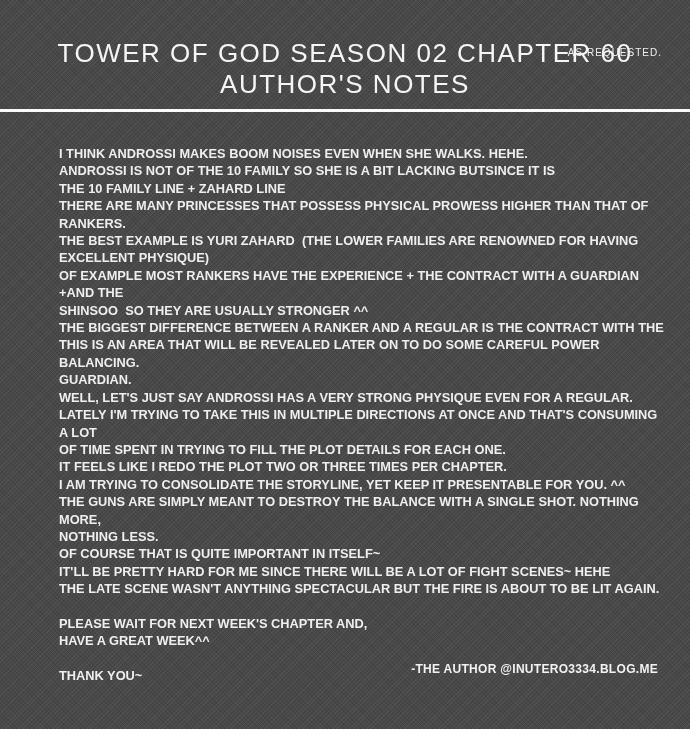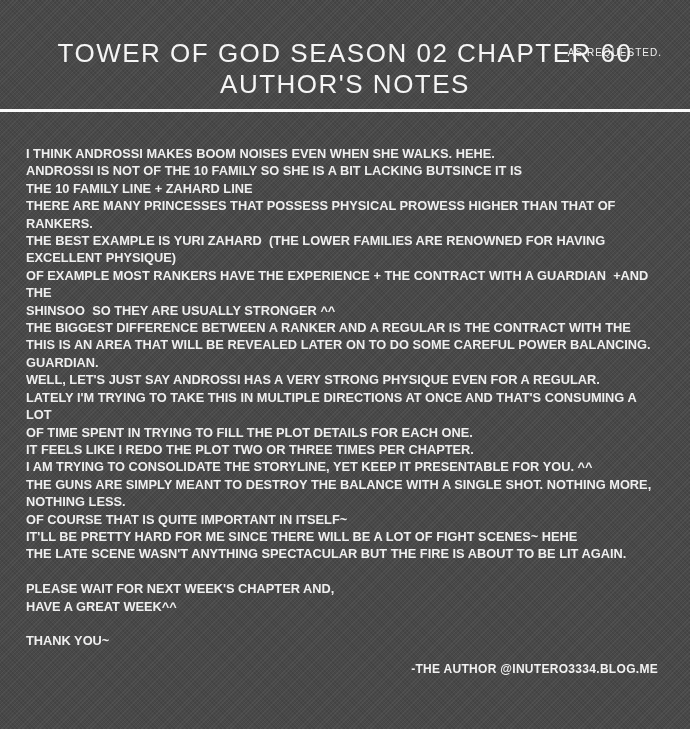--- a/index.html
+++ b/index.html
@@ -53,20 +53,21 @@
     padding: 33px 26px 0 26px;
     font-size: 12.8px;
     font-weight: bold;
     line-height: 17.4px;
     letter-spacing: 0px;
     color: #efefef;
   }
   .note-line {
     white-space: pre-wrap;
     min-height: 17.4px;
+    margin-left: 33px;
   }
   .footer-credit {
     position: absolute;
     right: 32px;
     top: 662px;
     font-size: 12px;
     font-weight: bold;
     letter-spacing: 0.3px;
     color: #f2f2f2;
     white-space: pre;

